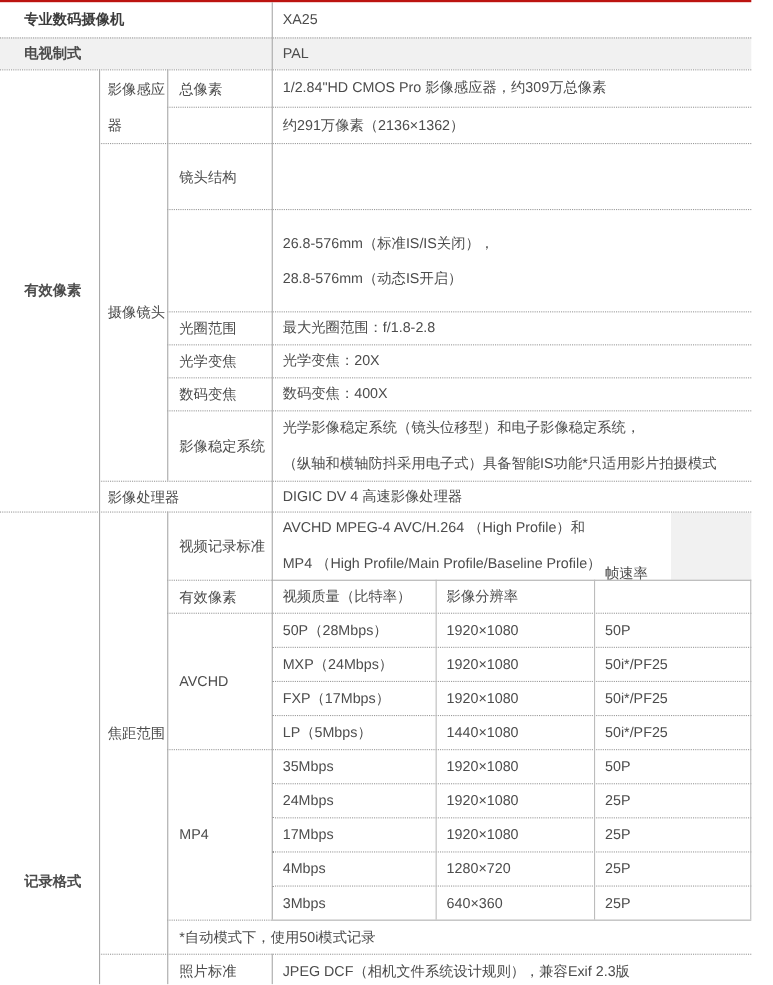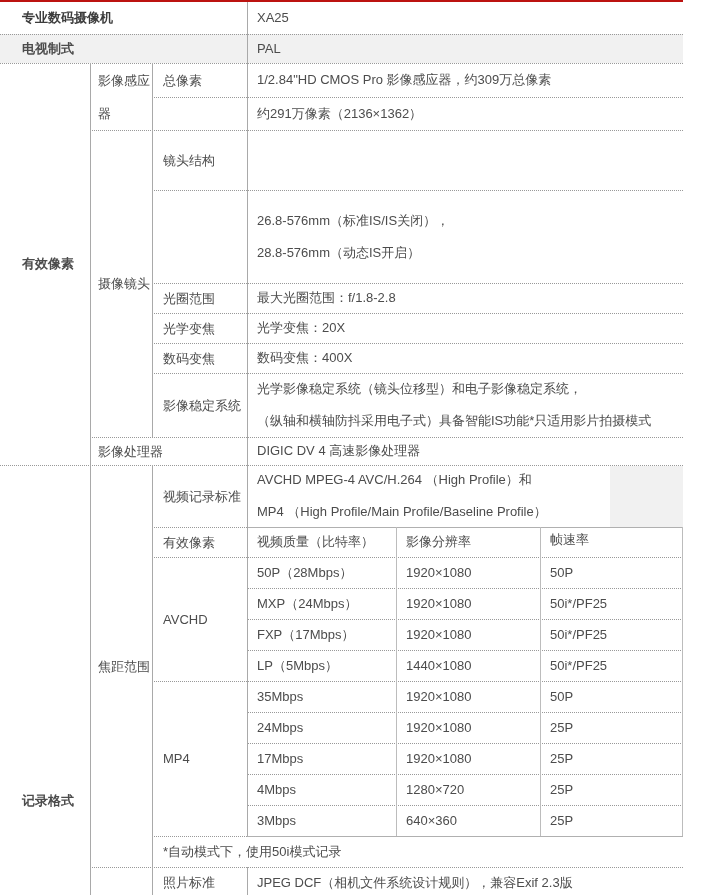--- a/index.html
+++ b/index.html
@@ -64,21 +64,21 @@
 
   <div class="cell lbl1" style="left:0;top:465px;width:90px;height:430px;align-items:flex-start;padding-top:320px">记录格式</div>
   <div class="cell lbl2" style="left:90px;top:465px;width:62px;height:402px">焦距范围</div>
   <div class="cell lbl3" style="left:152px;top:465px;width:95px;height:62px">视频记录标准</div>
   <div class="cell val" style="left:247px;top:465px;width:360px;height:62px">AVCHD MPEG-4 AVC/H.264 （High Profile）和
 MP4 （High Profile/Main Profile/Baseline Profile）</div>
 
   <div class="cell lbl3" style="left:152px;top:527px;width:95px;height:30px">有效像素</div>
   <div class="cell val" style="left:247px;top:527px;width:149px;height:30px">视频质量（比特率）</div>
   <div class="cell val" style="left:396px;top:527px;width:144px;height:30px">影像分辨率</div>
-  <div class="cell val" style="left:540px;top:525px;width:143px;height:30px">帧速率</div>
+  <div class="cell val" style="left:540px;top:506px;width:143px;height:30px">帧速率</div>
 
   <div class="cell lbl3" style="left:152px;top:557px;width:95px;height:124px">AVCHD</div>
   <div class="cell val" style="left:247px;top:557px;width:149px;height:31px">50P（28Mbps）</div>
   <div class="cell val" style="left:396px;top:557px;width:144px;height:31px">1920×1080</div>
   <div class="cell val" style="left:540px;top:557px;width:143px;height:31px">50P</div>
   <div class="cell val" style="left:247px;top:588px;width:149px;height:31px">MXP（24Mbps）</div>
   <div class="cell val" style="left:396px;top:588px;width:144px;height:31px">1920×1080</div>
   <div class="cell val" style="left:540px;top:588px;width:143px;height:31px">50i*/PF25</div>
   <div class="cell val" style="left:247px;top:619px;width:149px;height:31px">FXP（17Mbps）</div>
   <div class="cell val" style="left:396px;top:619px;width:144px;height:31px">1920×1080</div>

